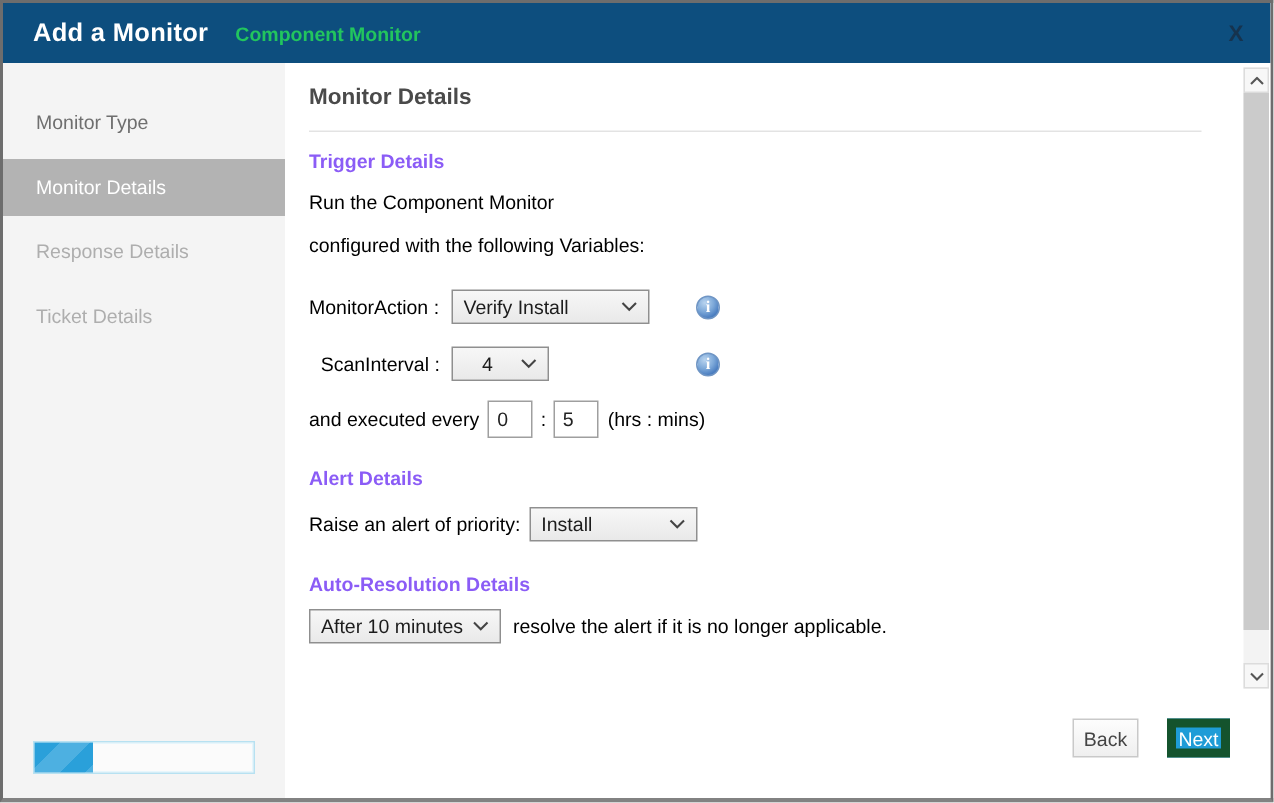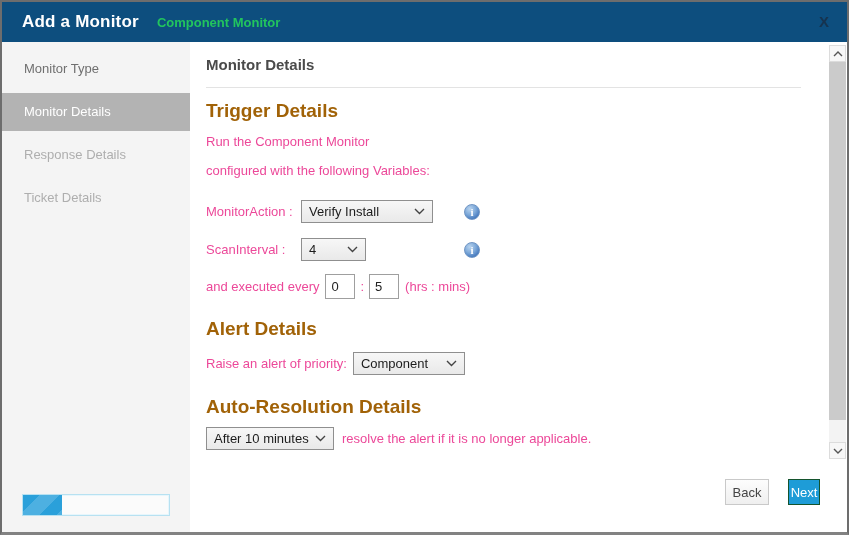--- a/index.html
+++ b/index.html
@@ -28,21 +28,21 @@
     margin-left:auto; color:#16334e; font-size:15px; font-weight:bold;
     cursor:pointer; line-height:18px; padding:0 2px;
   }
 
   
   .bodywrap { position:absolute; top:40px; left:0; right:0; bottom:0; display:flex; }
 
   
   .sidebar {
     position:relative; width:188px; flex:0 0 188px;
-    background:#f4f4f4; padding-top:8px;
+    background:#f4f4f4; padding-top:21px;
   }
   .side-item {
     height:38px; line-height:38px; margin-bottom:5px;
     padding-left:22px; font-size:13px; cursor:pointer;
   }
   .side-item.visited { color:#6f6f6f; }
   .side-item.active  { background:#b3b3b3; color:#ffffff; }
   .side-item.upcoming{ color:#aeaeae; }
 
   .progress {
@@ -58,29 +58,29 @@
   }
 
   
   .main { position:relative; flex:1 1 auto; background:#ffffff; }
   .content { padding: 14px 46px 0 16px; }
 
   .page-title {
     font-size:15px; font-weight:bold; color:#4a4a4a;
     padding-bottom:14px; border-bottom:1px solid #e3e3e3;
   }
-  .section-heading { font-size:19px; font-weight:bold; color:#a16207; }
-  .lbl { font-size:13px; color:#ec4899; white-space:nowrap; }
+  .section-heading { font-size:13px; font-weight:bold; color:#8b5cf6; }
+  .lbl { font-size:13px; color:#000000; white-space:nowrap; }
 
   .row { display:flex; align-items:center; }
   .trigger-heading { margin-top:12px; }
   .row-run { margin-top:12px; }
   .row-configured { margin-top:14px; }
   .row-action { margin-top:22px; }
-  .row-scan { margin-top:15px; }
+  .row-scan { margin-top:15px;text-align:center; }
   .row-exec { margin-top:13px; }
   .alert-heading { margin-top:19px; }
   .row-priority { margin-top:12px; }
   .autores-heading { margin-top:21px; }
   .row-resolve { margin-top:9px; }
 
   
   .select {
     height:23px; display:flex; align-items:center;
     background: linear-gradient(#f7f7f7, #e9e9e9);
@@ -140,22 +140,22 @@
   .btn {
     height:26px; font-size:13px; cursor:pointer;
     font-family:"Liberation Sans", sans-serif;
   }
   .btn.back {
     width:44px; color:#444;
     background: linear-gradient(#fdfdfd,#efefef);
     border:1px solid #c9c9c9;
   }
   .btn.next {
-    width:32px; color:#fff;
-    background:#1e9cd7; border:1px solid #14532d;
+    width:42px; color:#fff;
+    background:#1e9cd7; border:6px solid #14532d;
   }
 </style>
 </head>
 <body>
 
 <div class="dialog">
 
   <div class="header">
     <span class="title">Add a Monitor</span>
     <span class="subtitle">Component Monitor</span>
@@ -221,21 +221,21 @@
           <span class="lbl colon">:</span>
           <input class="tinput" type="text" value="5" style="">
           <span class="lbl suffix">(hrs : mins)</span>
         </div>
 
         <div class="section-heading alert-heading">Alert Details</div>
 
         <div class="row row-priority">
           <span class="lbl">Raise an alert of priority:</span>
           <div class="select sel-priority">
-            <span class="val">Component</span>
+            <span class="val">Install</span>
             <svg class="chev" width="11" height="7" viewBox="0 0 11 7">
                 <path d="M1 1l4.5 4.5L10 1" fill="none" stroke="#444" stroke-width="1.4"></path>
               </svg>
           </div>
         </div>
 
         <div class="section-heading autores-heading">Auto-Resolution Details</div>
 
         <div class="row row-resolve">
           <div class="select sel-resolve">

